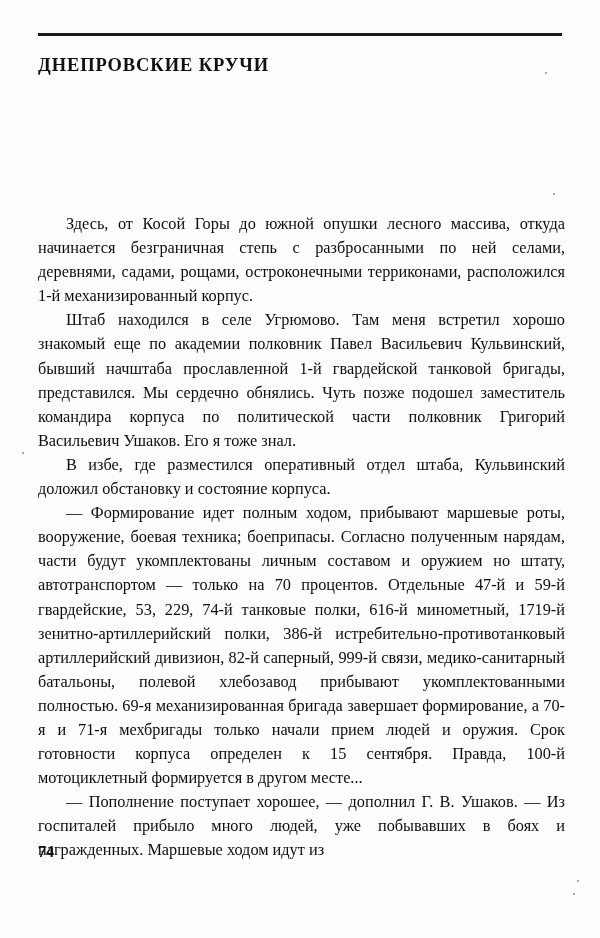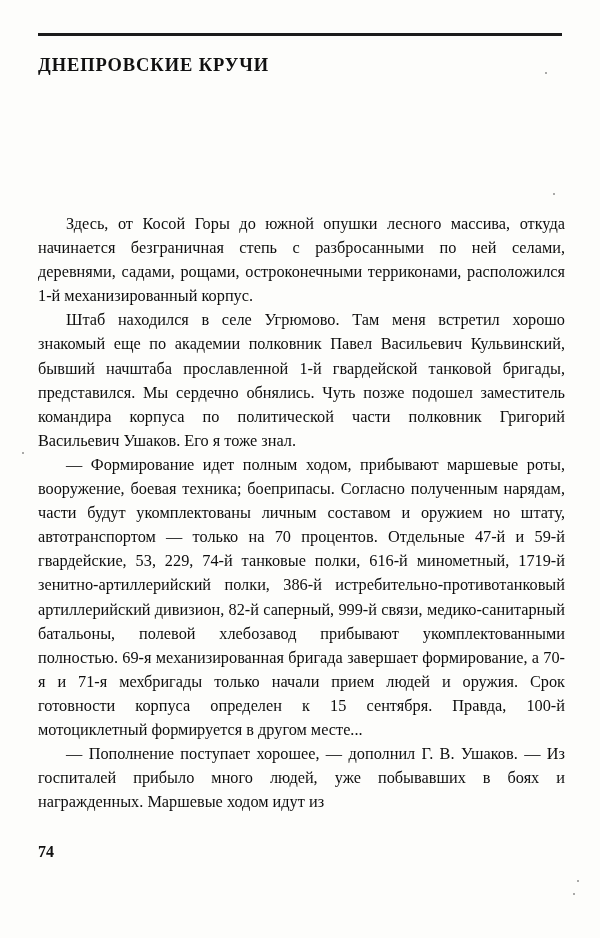--- a/index.html
+++ b/index.html
@@ -82,20 +82,21 @@
 
 <div class="page">
 
   <div class="rule"></div>
 
   <div class="chapter-title">ДНЕПРОВСКИЕ КРУЧИ</div>
 
   <div class="body-text">
     <p>Здесь, от Косой Горы до южной опушки лесного массива, откуда начинается безграничная степь с разбросанными по ней селами, деревнями, садами, рощами, остроконечными терриконами, расположился 1-й механизированный корпус.</p>
     <p>Штаб находился в селе Угрюмово. Там меня встретил хорошо знакомый еще по академии полковник Павел Васильевич Кульвинский, бывший начштаба прославленной 1-й гвардейской танковой бригады, представился. Мы сердечно обнялись. Чуть позже подошел заместитель командира корпуса по политической части полковник Григорий Васильевич Ушаков. Его я тоже знал.</p>
+    <p>В избе, где разместился оперативный отдел штаба, Кульвинский доложил обстановку и состояние корпуса.</p>
     <p>— Формирование идет полным ходом, прибывают маршевые роты, вооружение, боевая техника; боеприпасы. Согласно полученным нарядам, части будут укомплектованы личным составом и оружием но штату, автотранспортом — только на 70 процентов. Отдельные 47-й и 59-й гвардейские, 53, 229, 74-й танковые полки, 616-й минометный, 1719-й зенитно-артиллерийский полки, 386-й истребительно-противотанковый артиллерийский дивизион, 82-й саперный, 999-й связи, медико-санитарный батальоны, полевой хлебозавод прибывают укомплектованными полностью. 69-я механизированная бригада завершает формирование, а 70-я и 71-я мехбригады только начали прием людей и оружия. Срок готовности корпуса определен к 15 сентября. Правда, 100-й мотоциклетный формируется в другом месте...</p>
     <p>— Пополнение поступает хорошее, — дополнил Г. В. Ушаков. — Из госпиталей прибыло много людей, уже побывавших в боях и награжденных. Маршевые ходом идут из</p>
   </div>
 
   <div class="page-number">74</div>
 
   <div class="speck s1"></div>
   <div class="speck s2"></div>
   <div class="speck s3"></div>
   <div class="speck s4"></div>

